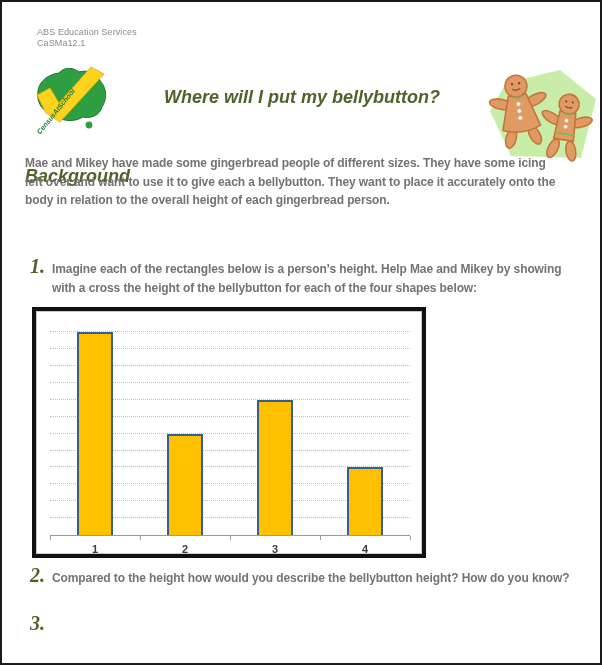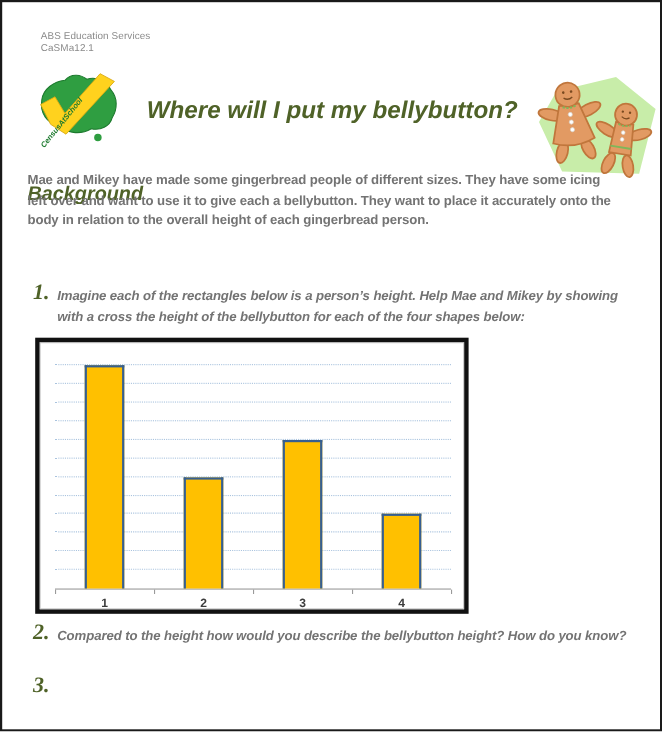--- a/index.html
+++ b/index.html
@@ -18,21 +18,21 @@
   .header-right {
     position:absolute; left:367px; top:20px;
     font-size:15px; color:#8a8a8a;
   }
 
   .logo { position:absolute; left:27px; top:60px; }
   .ginger-art { position:absolute; left:482px; top:64px; }
 
   .doc-title {
     position:absolute; left:120px; top:85px; width:360px;
-    text-align:center; font-size:22px; font-weight:bold; font-style:italic;
+    text-align:center; font-size:18px; font-weight:bold; font-style:italic;
     color:#4F6228;
   }
 
   .section-heading {
     position:absolute; left:23px;
     font-size:18px; font-weight:bold; font-style:italic; color:#4F6228;margin-top:40px;
   }
   #bg-heading   { top:124px; }
   #task-heading { top:226px; }
 
@@ -44,21 +44,21 @@
 
   .question { position:absolute; display:flex; align-items:flex-start; }
   #q1 { left:28px; top:254px; width:555px; }
   #q2 { left:28px; top:563px; width:560px; }
   #q3 { left:28px; top:611px; width:560px; }
   .q-number {
     font-family:"Liberation Serif","DejaVu Serif",serif;
     font-style:italic; font-weight:bold; font-size:20px; line-height:20px;
     color:#4F6228; margin-right:7px; flex:0 0 auto;
   }
-  .q-text { padding-top:4px;font-style:italic; }
+  .q-text { padding-top:4px; }
 
   
   .chart-frame {
     position:absolute; left:30px; top:305px; width:394px; height:251px;
     background:#fff; border:4px solid #111;
     box-shadow:inset 0 0 0 1px #c9c9c9;
   }
   .chart-plot {
     position:relative; margin:13px 12px 0 14px; height:212px;
     border-bottom:1px solid #9a9a9a;

